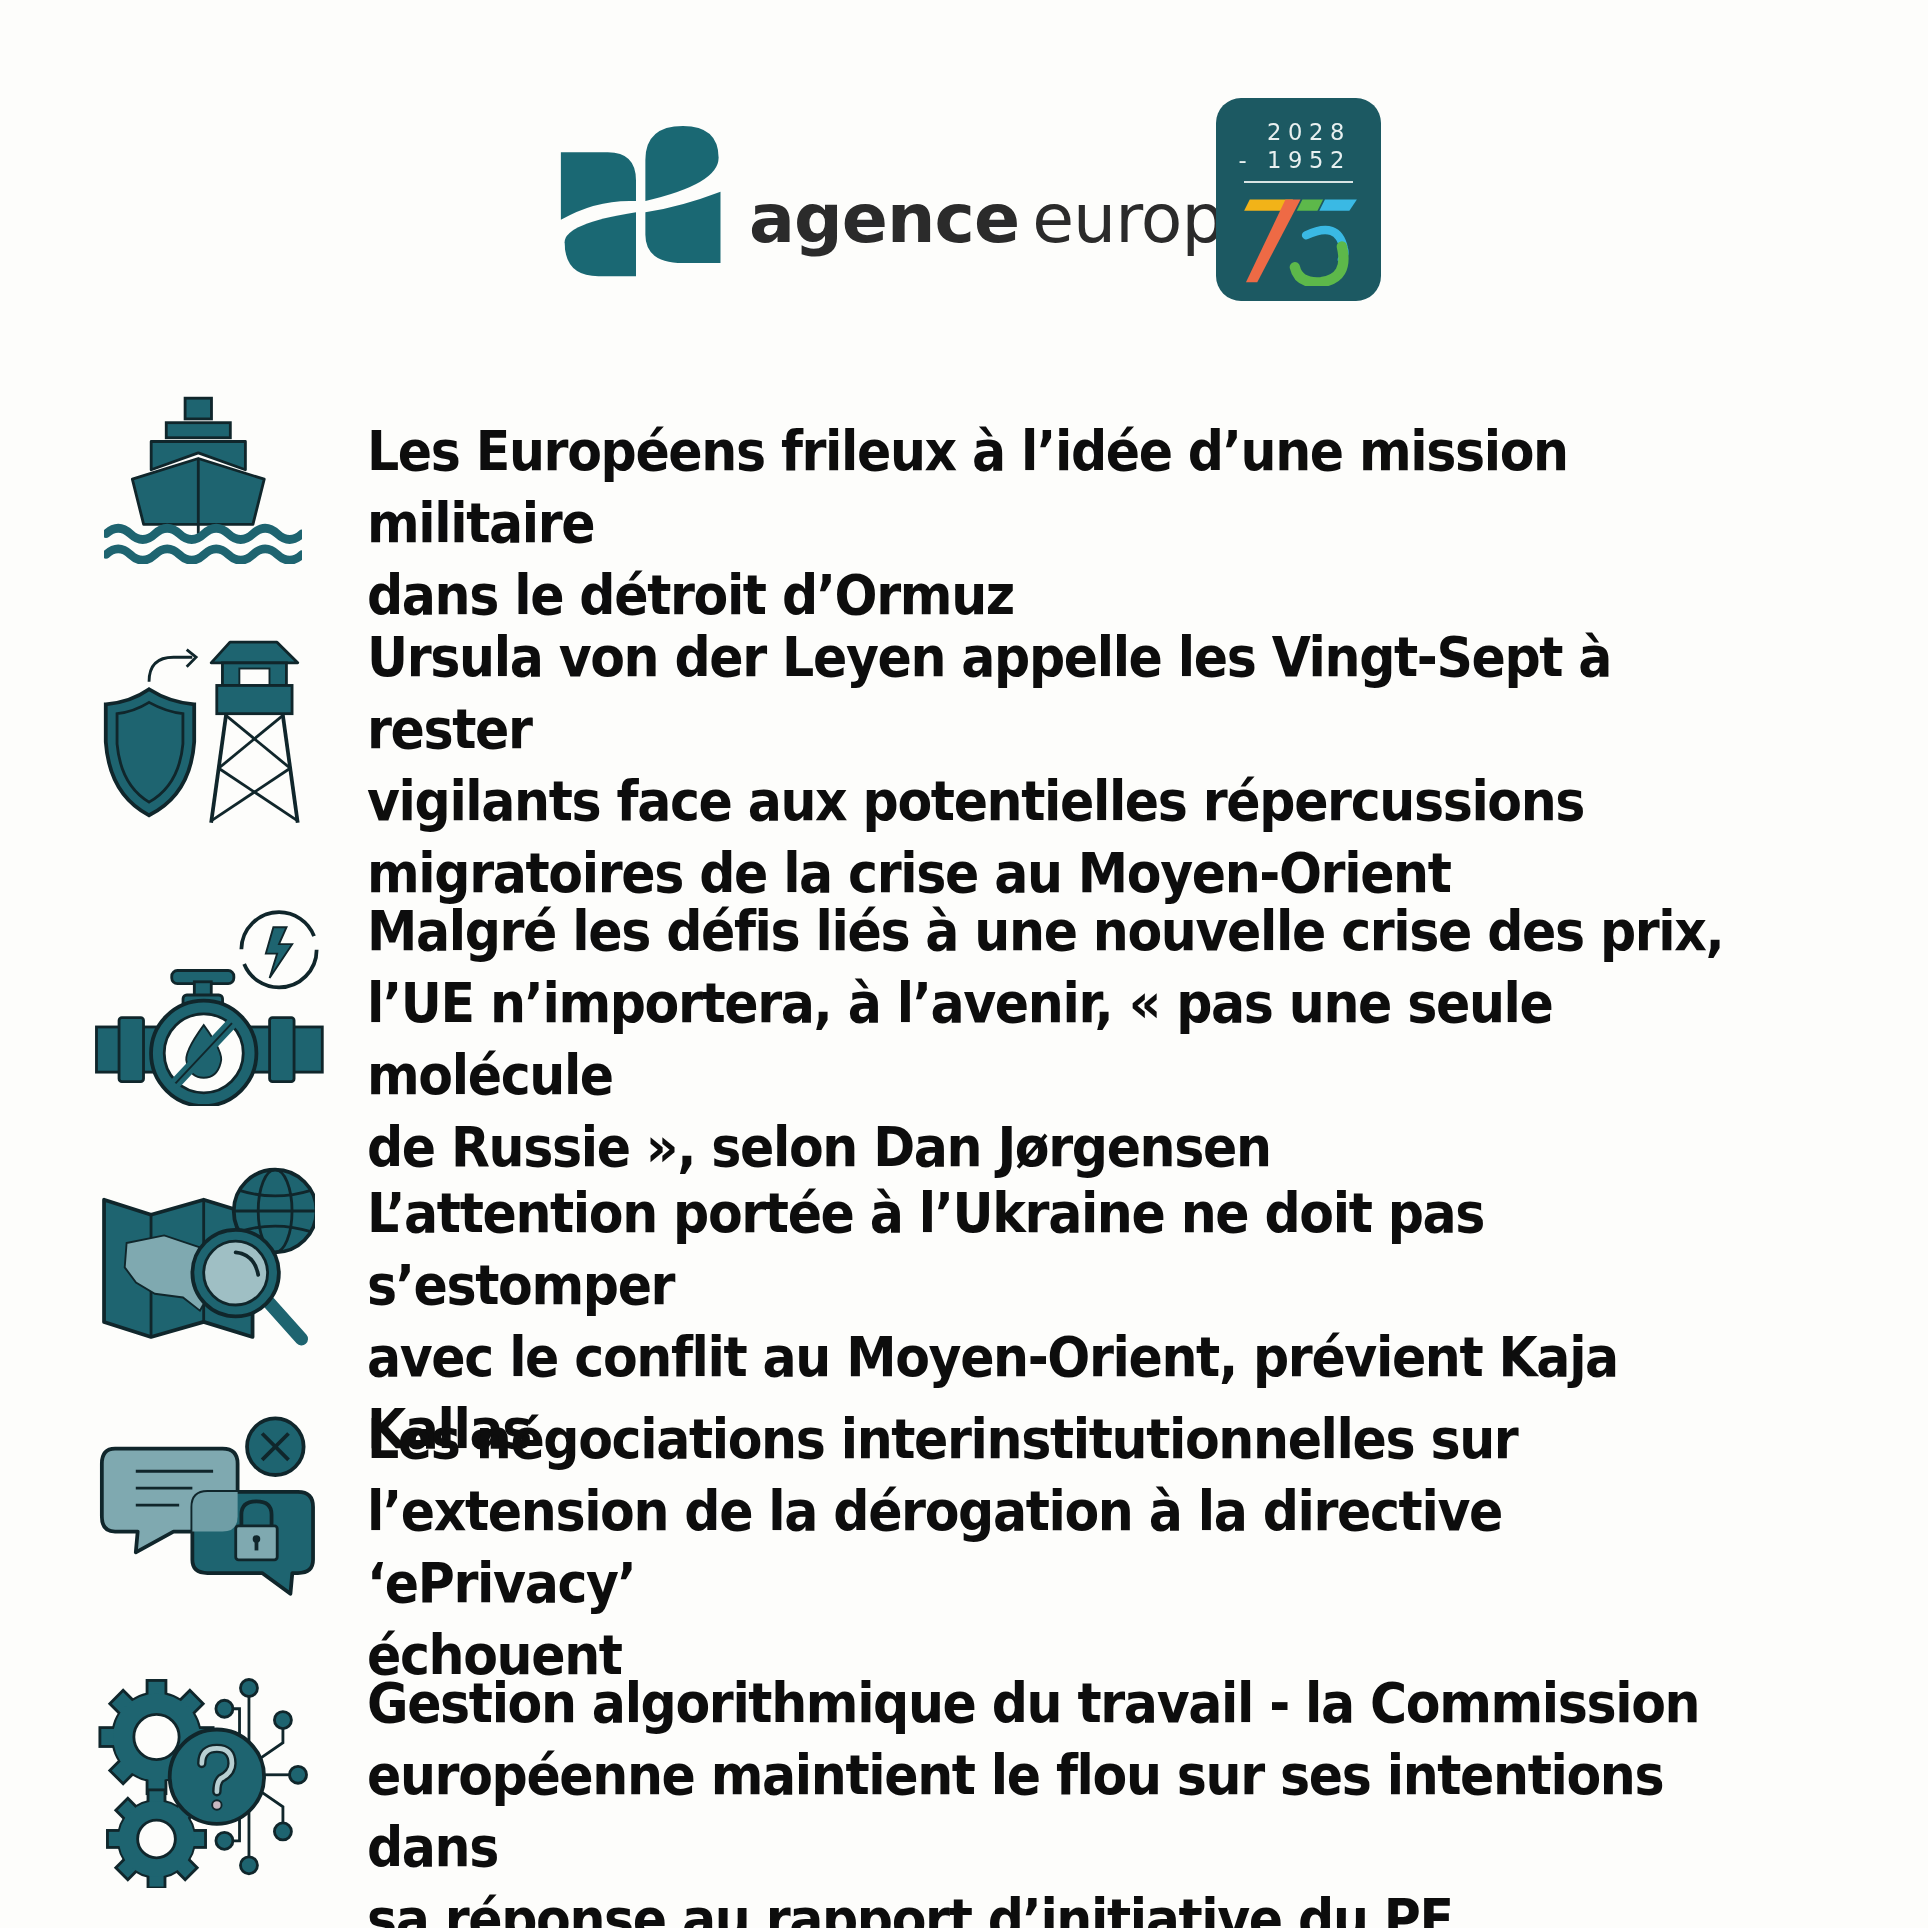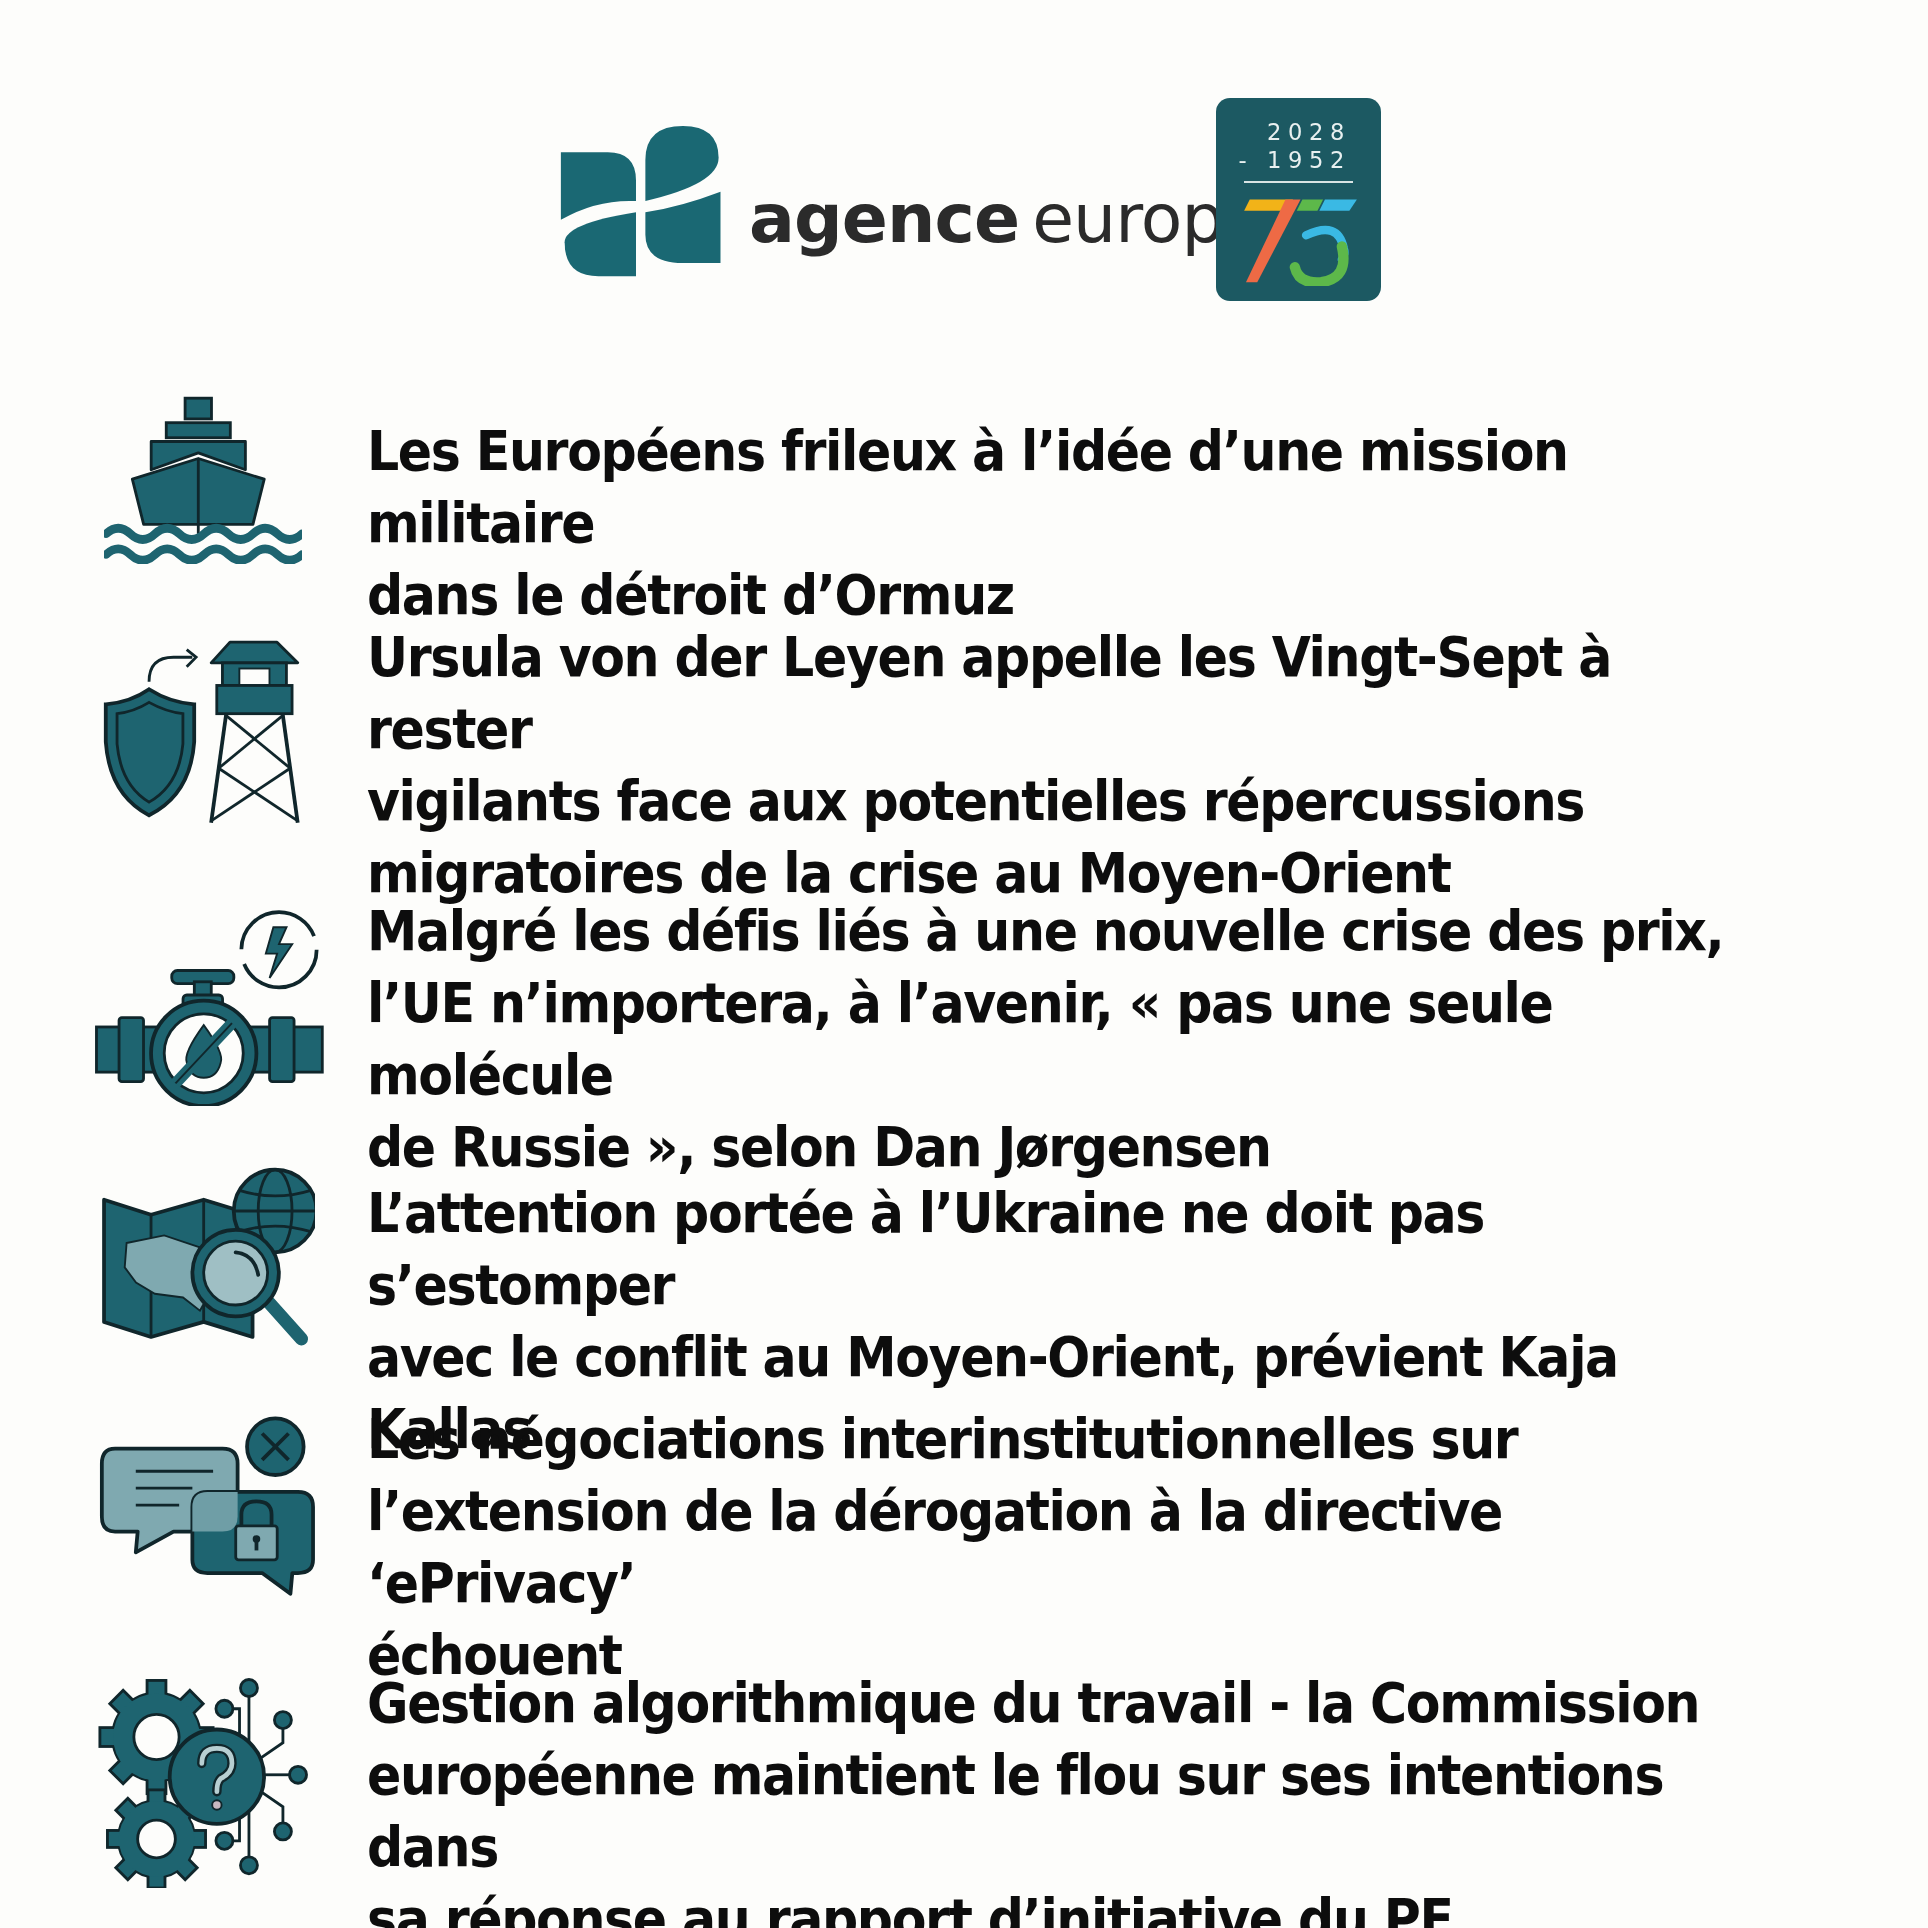--- a/index.html
+++ b/index.html
@@ -17,21 +17,21 @@
   .logo-mark { position: absolute; left: 559px; top: 122px; width: 169px; height: 160px; }
   .brand {
     position: absolute; left: 749px; top: 181px;
     font-size: 68px; line-height: 75px; color: #2b2b2b; letter-spacing: -0.9px;
     font-family: "DejaVu Sans", sans-serif;
   }
   .brand .b1 { font-weight: bold; }
   .brand .b2 { font-weight: normal; margin-left: 13px; }
   .badge {
     position: absolute; left: 1216px; top: 98px; width: 165px; height: 203px;
-    background: #1c5962; border-radius: 14px;
+    background: #1c5962; border-radius: 25px;
   }
   .badge .yr {
     position: absolute; right: 30px; color: #e8f0f0;
     font-family: "DejaVu Sans", sans-serif; font-size: 22.6px; letter-spacing: 6.6px;
     line-height: 26px;
   }
   .badge .yr1 { top: 21px; }
   .badge .yr2 { top: 49px; }
   .badge .rule {
     position: absolute; left: 28px; right: 28px; top: 83px; height: 1.9px; background: #d8e4e4;

